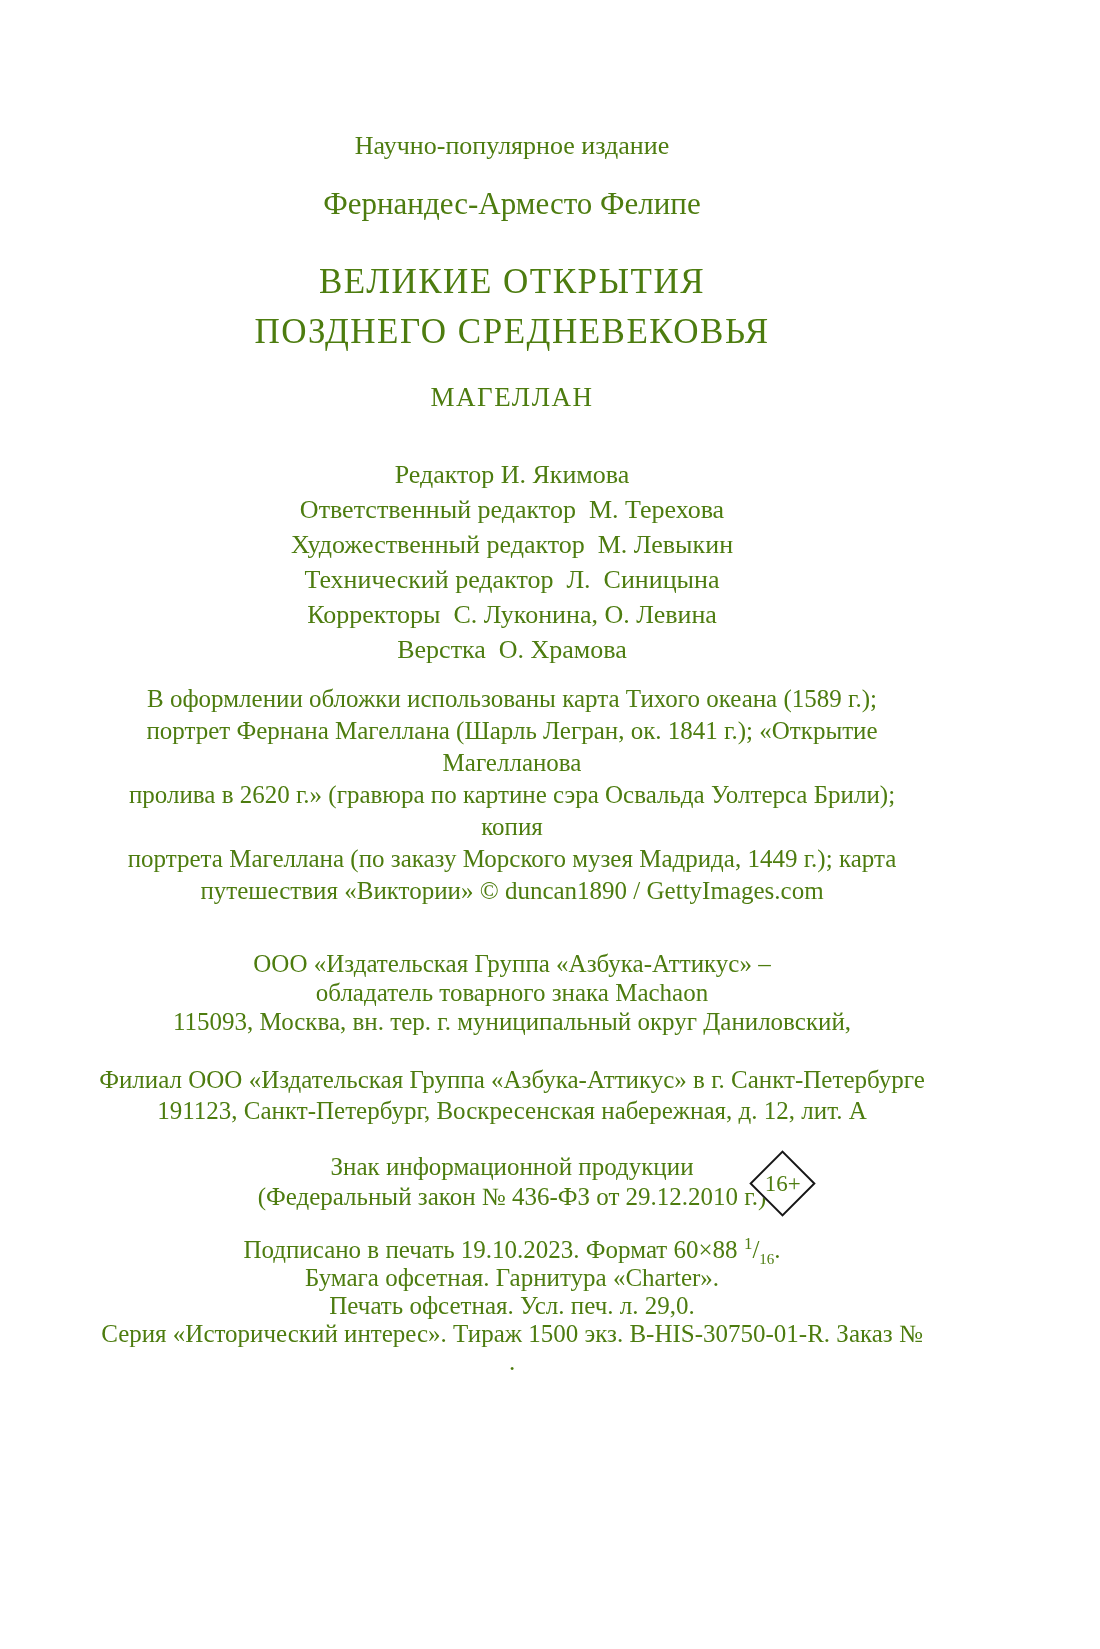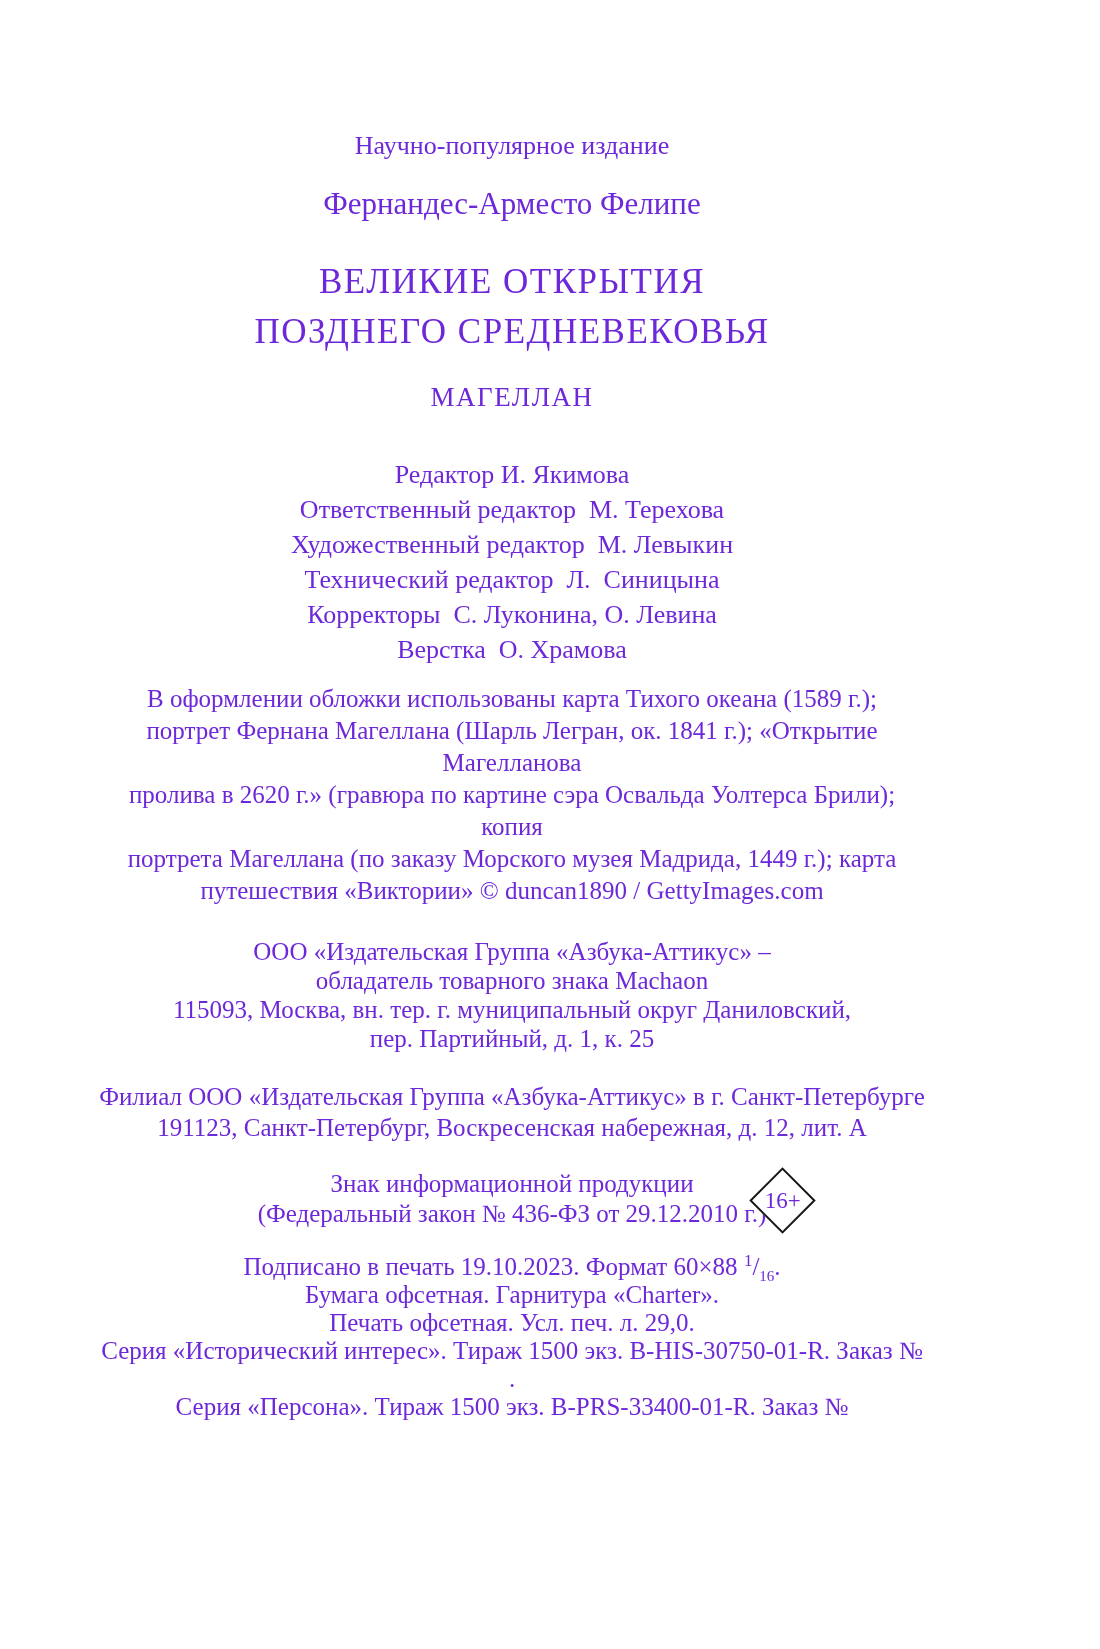--- a/index.html
+++ b/index.html
@@ -3,21 +3,21 @@
 <meta charset="utf-8">
 <style>
   html, body { margin: 0; padding: 0; background: #e8e8e8; }
   .page {
     position: relative;
     width: 1100px;
     height: 1649px;
     margin: 0 auto;
     background: #ffffff;
     font-family: "Liberation Serif", "DejaVu Serif", serif;
-    color: #6d28d9;
+    color: #4d7c0f;
     overflow: hidden;
   }
   .content {
     position: absolute;
     left: 97px;
     top: 0;
     width: 830px;
     text-align: center;
   }
   .line { white-space: pre-wrap; }
@@ -48,21 +48,21 @@
     margin-top: 38px;
     font-size: 26px;
     line-height: 35px;
   }
   .credits-block {
     margin-top: 16px;
     font-size: 25px;
     line-height: 32px;
   }
   .publisher-block {
-    margin-top: 30px;
+    margin-top: 42px;
     font-size: 25px;
     line-height: 29px;
     text-align: center;
   }
   .branch-block {
     margin-top: 28px;
     font-size: 25px;
     line-height: 31px;
   }
   .info-sign-block {
@@ -139,38 +139,36 @@
       <div class="line">портрет Фернана Магеллана (Шарль Легран, ок. 1841 г.); «Открытие Магелланова</div>
       <div class="line">пролива в 2620 г.» (гравюра по картине сэра Освальда Уолтерса Брили); копия</div>
       <div class="line">портрета Магеллана (по заказу Морского музея Мадрида, 1449 г.); карта</div>
       <div class="line">путешествия «Виктории» © duncan1890 / GettyImages.com</div>
     </div>
 
     <div class="publisher-block">
       <div class="line">ООО «Издательская Группа «Азбука-Аттикус» –</div>
       <div class="line">обладатель товарного знака Machaon</div>
       <div class="line">115093, Москва, вн. тер. г. муниципальный округ Даниловский,</div>
-      <div class="line">пер. Партийный, д. 1, к. 25</div>
     </div>
 
     <div class="branch-block">
       <div class="line">Филиал ООО «Издательская Группа «Азбука-Аттикус» в г. Санкт-Петербурге</div>
       <div class="line">191123, Санкт-Петербург, Воскресенская набережная, д. 12, лит. А</div>
     </div>
 
     <div class="info-sign-block">
       <div class="line">Знак информационной продукции</div>
       <div class="line">(Федеральный закон № 436-ФЗ от 29.12.2010 г.)</div>
       <div class="age-badge">
         <span class="age-text">16+</span>
       </div>
     </div>
 
     <div class="imprint-block">
       <div class="line"><span>Подписано в печать 19.10.2023. Формат 60×88 </span><sup>1</sup><span>/</span><sub>16</sub><span>.</span></div>
       <div class="line">Бумага офсетная. Гарнитура «Charter».</div>
       <div class="line">Печать офсетная. Усл. печ. л. 29,0.</div>
       <div class="line">Серия «Исторический интерес». Тираж 1500 экз. B-HIS-30750-01-R. Заказ №      .</div>
-      <div class="line">Серия «Персона». Тираж 1500 экз. B-PRS-33400-01-R. Заказ №</div>
     </div>
 
   </div>
 </div>
 
 </body></html>

